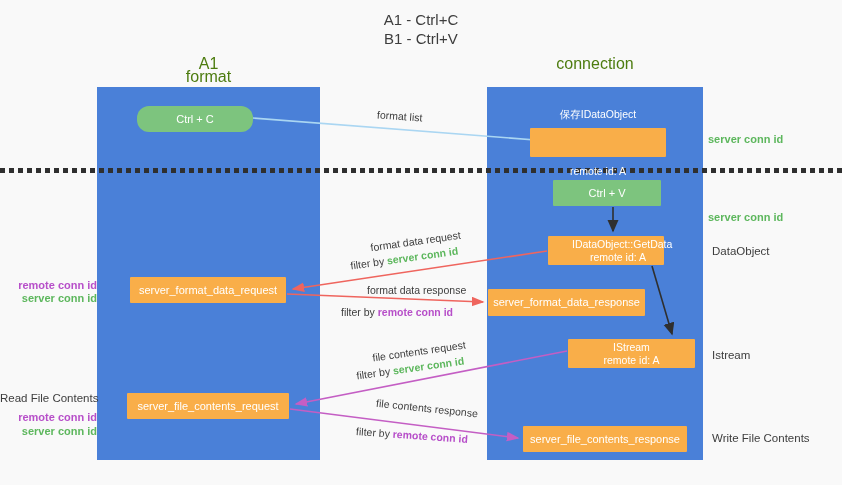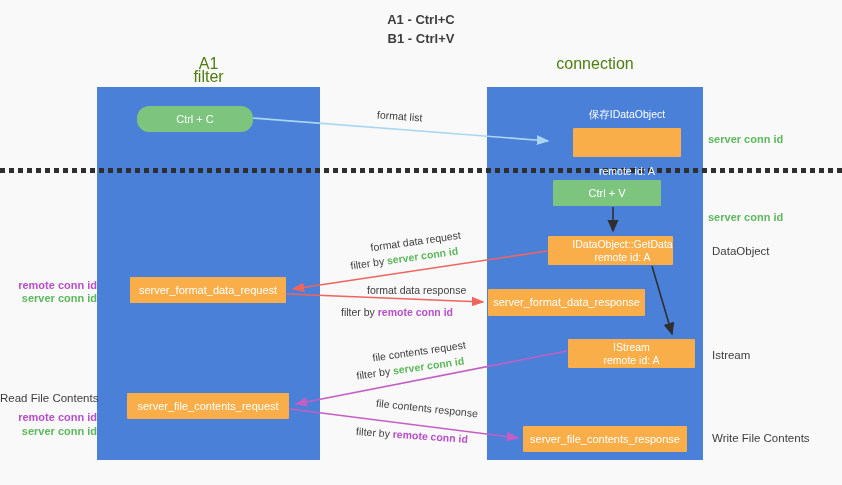--- a/index.html
+++ b/index.html
@@ -1,20 +1,20 @@
 <!DOCTYPE html>
 <html><head>
 <meta charset="utf-8">
 <style>
   * { margin:0; padding:0; box-sizing:border-box; }
   body { background:#f9f9f9; font-family:"Liberation Sans", sans-serif; }
   #canvas { position:relative; width:842px; height:485px; background:#f9f9f9; overflow:hidden; }
 
   .title { position:absolute; left:0; top:10px; width:842px; text-align:center;
-           font-size:13px; color:#3d3d3d; line-height:19px;font-weight:bold; }
+           font-size:15px; color:#3d3d3d; line-height:19px; }
 
   .lane-header { position:absolute; text-align:center; font-size:16px; color:#4d7c0f;
                  line-height:13px; z-index:3; }
   .lane-header.left { left:97px; top:57px; width:223px; }
   .lane-header.right { left:487px; top:57px; width:216px; }
 
   .lane { position:absolute; top:87px; height:373px; background:#4a80d8; z-index:1; }
   .lane.left { left:97px; width:223px; }
   .lane.right { left:487px; width:216px; }
 
@@ -45,21 +45,21 @@
 
 <div id="canvas">
 
   <div class="title">
     <div>A1 - Ctrl+C</div>
     <div>B1 - Ctrl+V</div>
   </div>
 
   <div class="lane-header left">
     <div>A1</div>
-    <div>filter</div>
+    <div>format</div>
   </div>
   <div class="lane-header right">
     <div>connection</div>
   </div>
 
   <div class="lane left"></div>
   <div class="lane right"></div>
 
   <div class="dotted-line"></div>
 
@@ -84,30 +84,30 @@
     <line x1="547" y1="251" x2="293" y2="289" stroke="#ef655e" stroke-width="1.6" marker-end="url(#mred)"></line>
     <line x1="287" y1="294" x2="483" y2="302" stroke="#ef655e" stroke-width="1.6" marker-end="url(#mred)"></line>
     <line x1="567" y1="351" x2="296" y2="404" stroke="#c45ec4" stroke-width="1.6" marker-end="url(#mmag)"></line>
     <line x1="290" y1="409" x2="518" y2="438" stroke="#c45ec4" stroke-width="1.6" marker-end="url(#mmag)"></line>
   </svg>
 
   <div class="box green" style="left:137px; top:106px; width:116px; height:26px;border-radius:12px;">
     <span>Ctrl + C</span>
   </div>
 
-  <div class="box orange" style="left:573px; top:128px; width:108px; height:29px; font-size:10.5px;gap:44px;">
+  <div class="box orange" style="left:530px; top:128px; width:136px; height:29px; font-size:10.5px;gap:44px;">
     <span>保存IDataObject</span>
     <span>remote id: A</span>
   </div>
 
   <div class="box green" style="left:553px; top:180px; width:108px; height:26px;">
     <span>Ctrl + V</span>
   </div>
 
-  <div class="box orange" style="left:548px; top:236px; width:125px; height:29px; font-size:10.5px;padding-left:24px;">
+  <div class="box orange" style="left:548px; top:236px; width:116px; height:29px; font-size:10.5px;padding-left:24px;">
     <span>IDataObject::GetData</span>
     <span>remote id: A</span>
   </div>
 
   <div class="box orange" style="left:130px; top:277px; width:156px; height:26px;">
     <span>server_format_data_request</span>
   </div>
 
   <div class="box orange" style="left:488px; top:289px; width:157px; height:27px;">
     <span>server_format_data_response</span>

